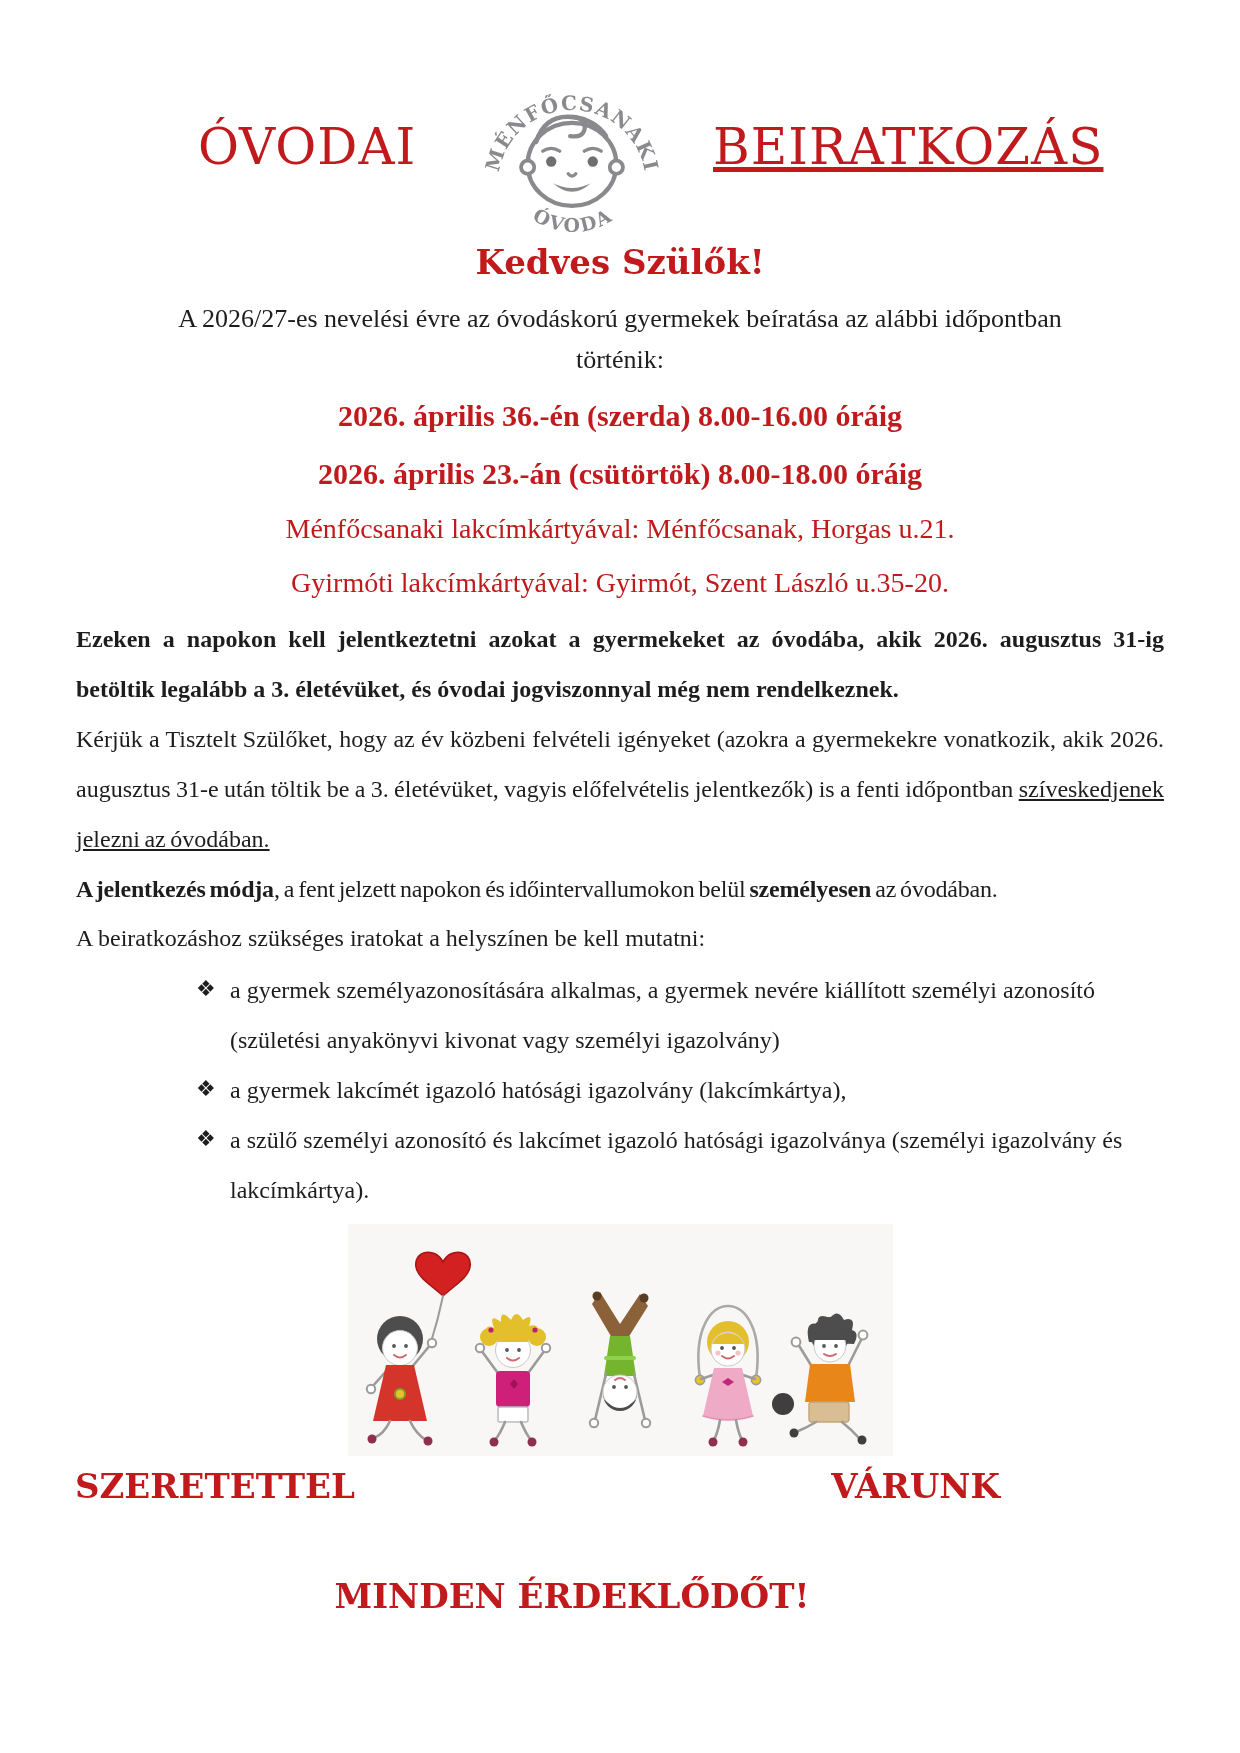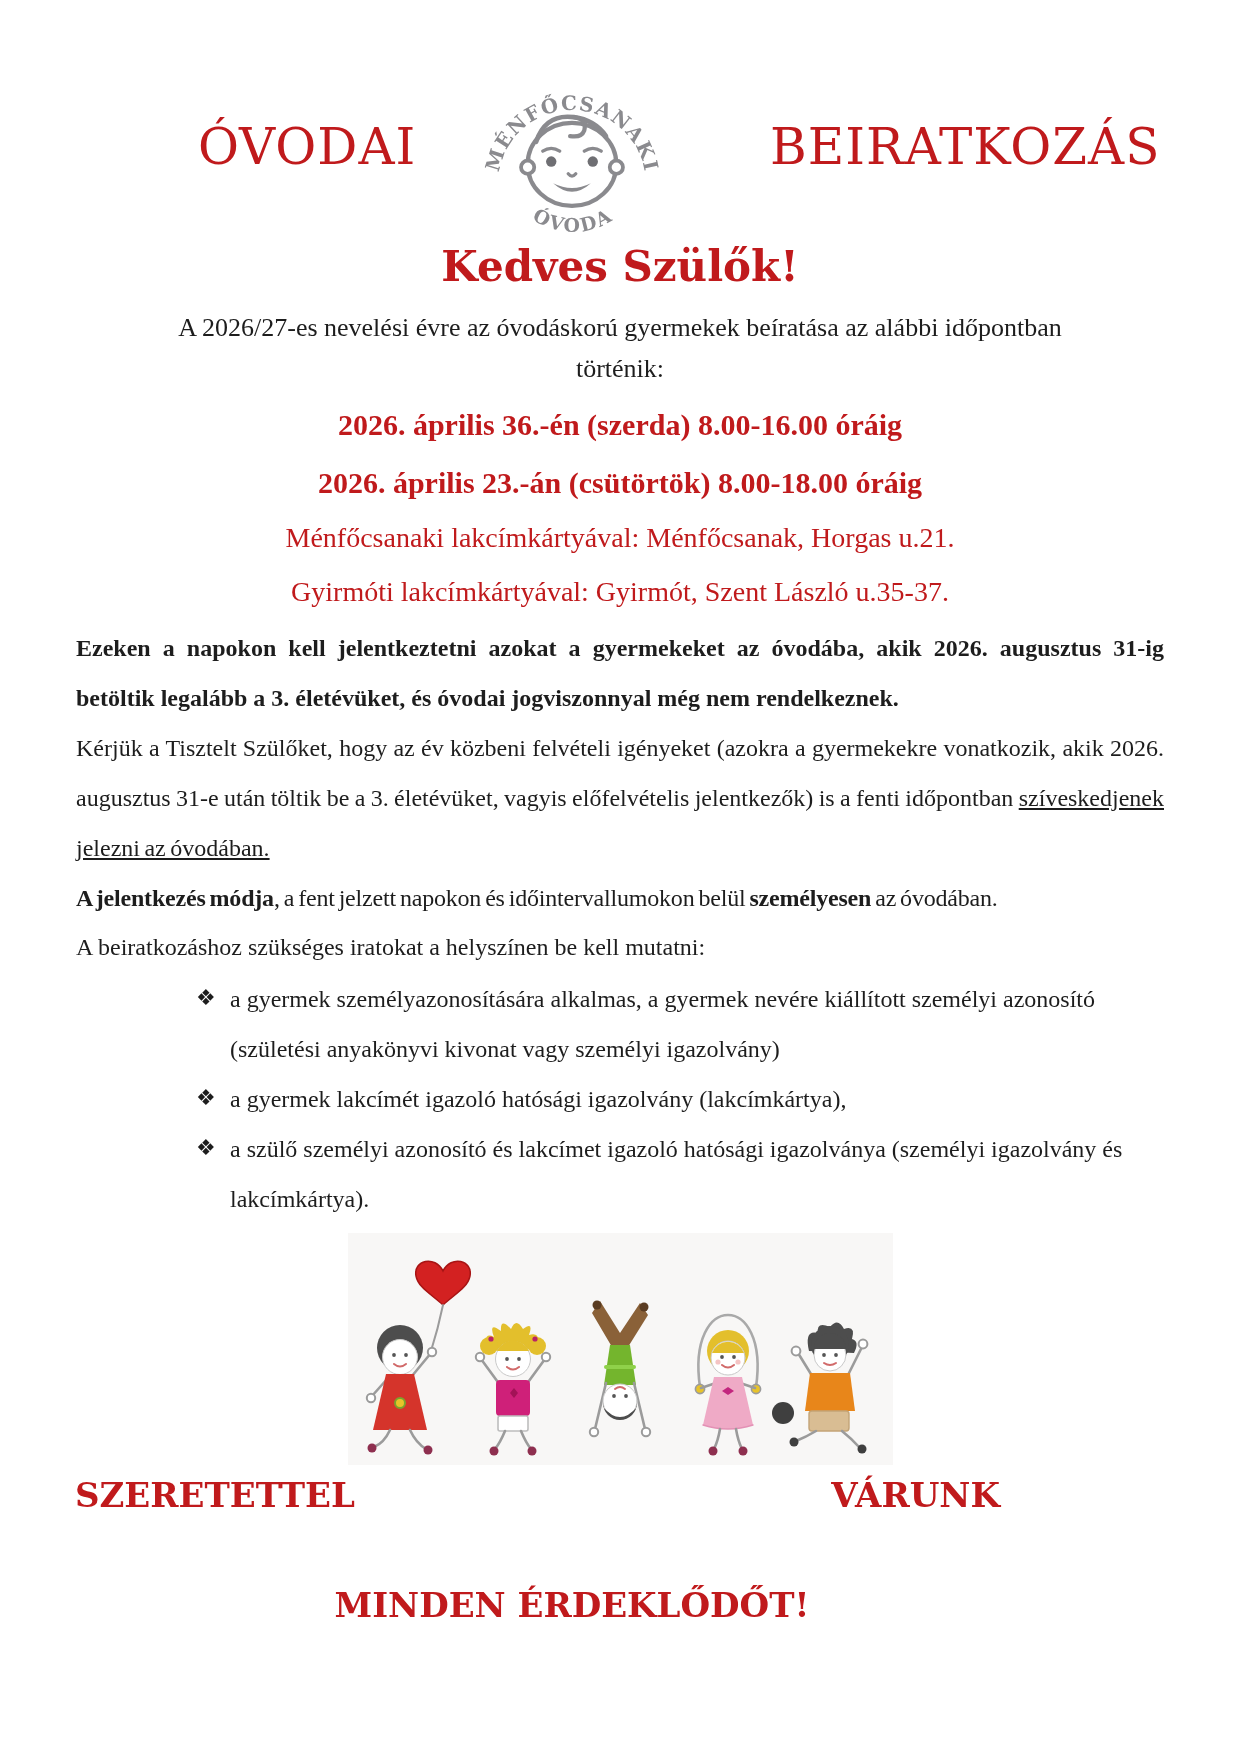--- a/index.html
+++ b/index.html
@@ -14,27 +14,27 @@
     font-family:"Liberation Serif","DejaVu Serif",serif;
     color:var(--ink);
   }
   .page{width:1240px;height:1581px;position:relative;}
 
   
   .header{position:relative;height:238px;}
   .title{position:absolute;top:122px;font-size:50px;line-height:1;color:var(--red);
          font-family:"DejaVu Serif","Liberation Serif",serif;letter-spacing:1px;}
   .title-left{left:198px;}
-  .title-right{left:770px;}
+  .title-right{left:713px;text-decoration:underline;}
   .logo{position:absolute;left:478px;top:70px;width:188px;height:168px;}
   .logo svg{width:100%;height:100%;display:block;}
 
   
   .centered{text-align:center;}
-  .greeting{font-size:42px;font-weight:bold;color:var(--red);margin-top:4px;
+  .greeting{font-size:34px;font-weight:bold;color:var(--red);margin-top:4px;
             font-family:"DejaVu Serif","Liberation Serif",serif;}
   .intro-line{font-size:26px;margin-top:22px;color:var(--ink);}
   .intro-line2{margin-top:11px;}
   .date-line{font-size:30px;font-weight:bold;color:var(--red);margin-top:24px;}
   .loc-line{font-size:28px;color:var(--red);margin-top:22px;}
 
   
   .body-copy{padding:0 76px;margin-top:16px;}
   .body-copy p{font-size:24px;line-height:2.08;text-align:justify;}
   .p-bold{font-weight:bold;}
@@ -112,21 +112,21 @@
 
   <div class="centered">
     <div class="greeting">Kedves Szülők!</div>
     <div class="intro-line">A 2026/27-es nevelési évre az óvodáskorú gyermekek beíratása az alábbi időpontban</div>
     <div class="intro-line intro-line2">történik:</div>
 
     <div class="date-line">2026. április 36.-én (szerda) 8.00-16.00 óráig</div>
     <div class="date-line">2026. április 23.-án (csütörtök) 8.00-18.00 óráig</div>
 
     <div class="loc-line">Ménfőcsanaki lakcímkártyával: Ménfőcsanak, Horgas u.21.</div>
-    <div class="loc-line">Gyirmóti lakcímkártyával: Gyirmót, Szent László u.35-37.</div>
+    <div class="loc-line">Gyirmóti lakcímkártyával: Gyirmót, Szent László u.35-20.</div>
   </div>
 
   <div class="body-copy">
     <p class="p-bold">Ezeken a napokon kell jelentkeztetni azokat a gyermekeket az óvodába, akik 2026. augusztus 31-ig betöltik legalább a 3. életévüket, és óvodai jogviszonnyal még nem rendelkeznek.</p>
 
     <p class="tight"><span>Kérjük a Tisztelt Szülőket, hogy az év közbeni felvételi igényeket (azokra a gyermekekre vonatkozik, akik 2026. augusztus 31-e után töltik be a 3. életévüket, vagyis előfelvételis jelentkezők) is a fenti időpontban </span><span class="u">szíveskedjenek jelezni az óvodában.</span></p>
 
     <p class="method"><strong>A jelentkezés módja</strong><span>, a fent jelzett napokon és időintervallumokon belül </span><strong>személyesen</strong><span> az óvodában.</span></p>
 
     <p class="intro-docs">A beiratkozáshoz szükséges iratokat a helyszínen be kell mutatni:</p>

